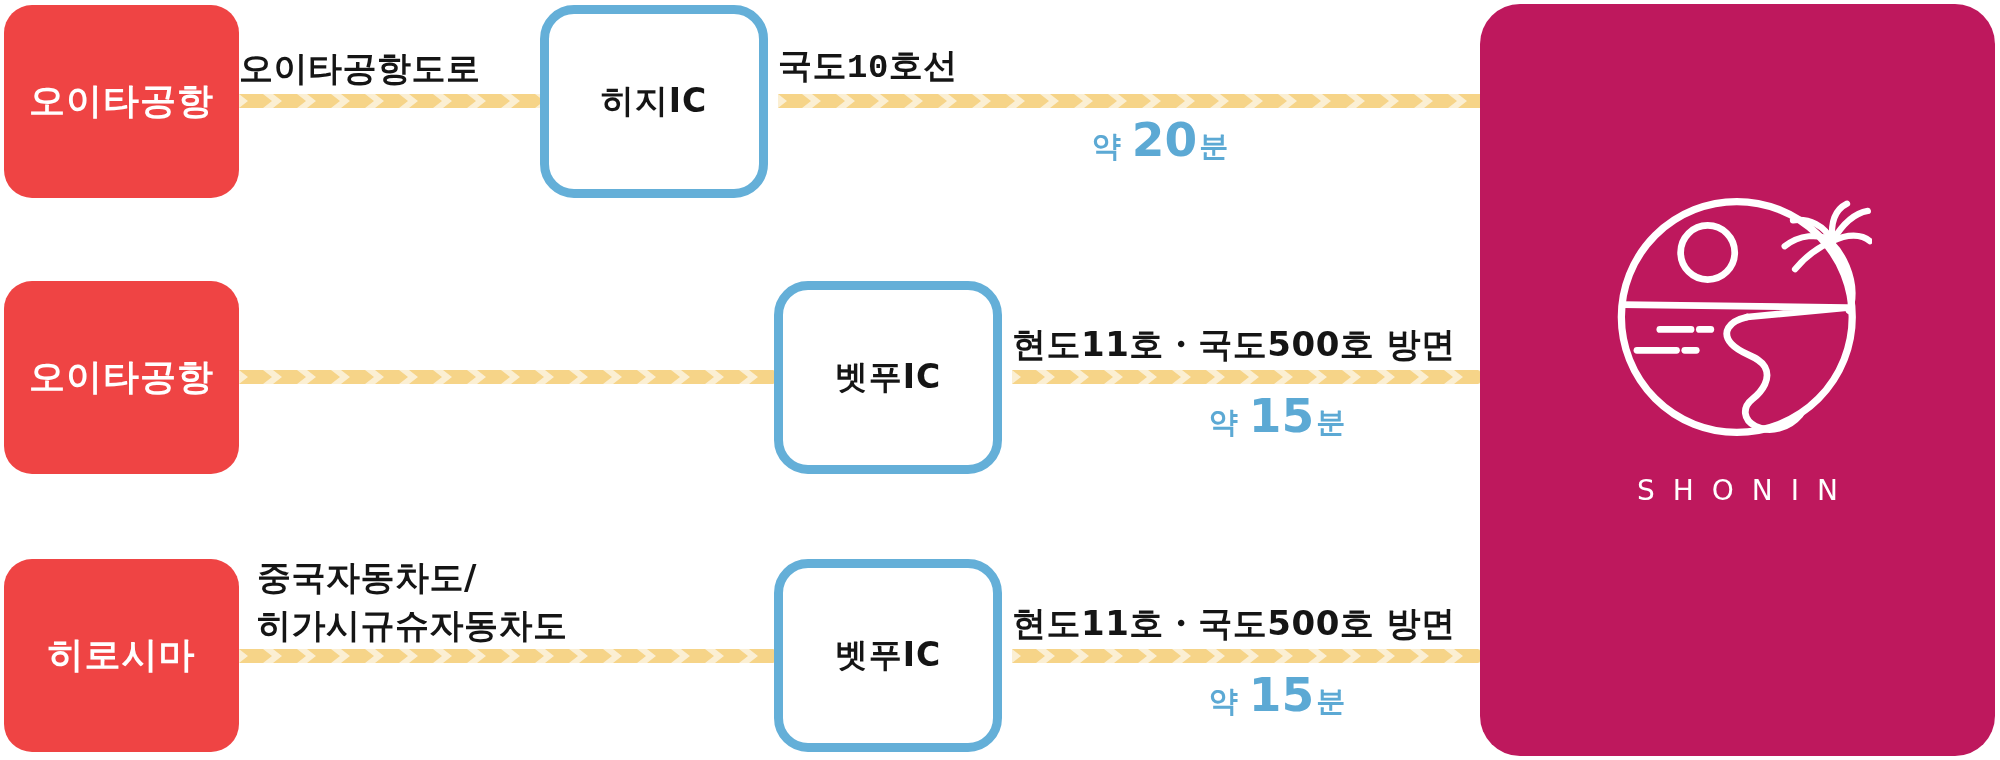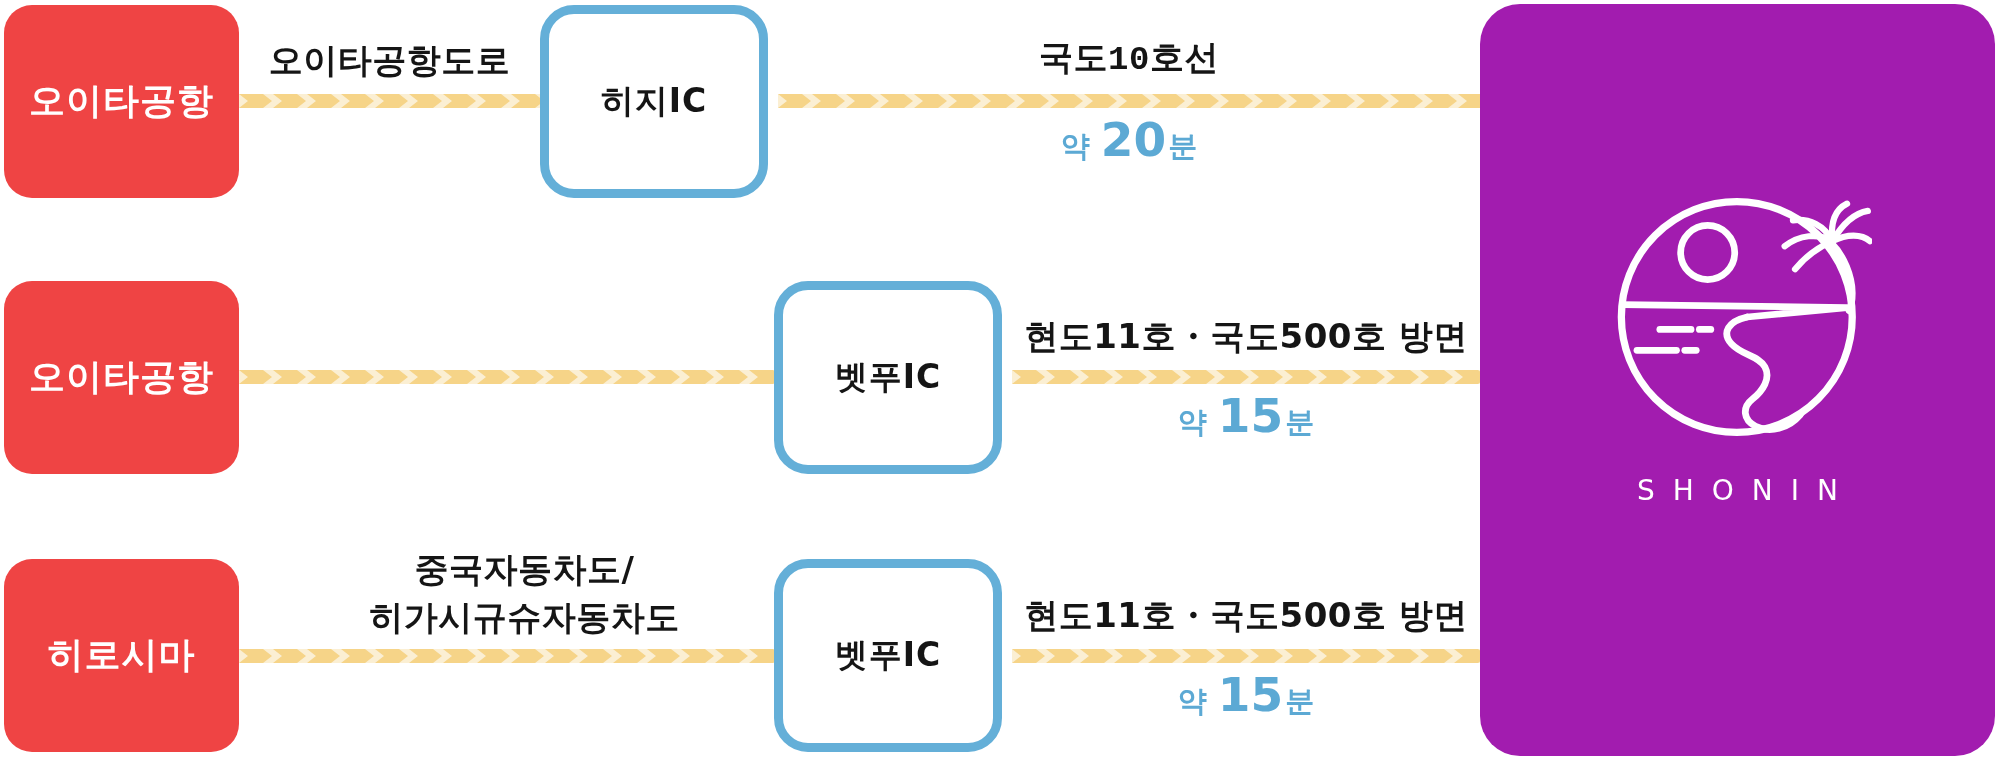--- a/index.html
+++ b/index.html
@@ -18,34 +18,34 @@
   .ic{
     position:absolute;width:228px;height:193px;box-sizing:border-box;
     background:#ffffff;border:9px solid #64AFD8;border-radius:34px;
     display:flex;align-items:center;justify-content:center;
     color:#151515;font-size:33px;font-weight:bold;letter-spacing:1px;
   }
   
   .dash{position:absolute;height:14px;display:block;}
   
   .road{
-    position:absolute;text-align:center;color:#151515;
+    position:absolute;color:#151515;
     font-size:34px;font-weight:bold;line-height:48px;
-    white-space:pre-line;letter-spacing:0.5px;
+    white-space:pre-line;letter-spacing:0.5px;margin-top:8px;
   }
   
   .time{
-    position:absolute;text-align:center;color:#5CA9D4;font-weight:bold;
+    position:absolute;text-align:center;color:#5CA9D4;font-weight:bold;margin-left:31px;
   }
   .time .sm{font-size:29px;vertical-align:baseline;}
   .time .lg{font-size:47px;margin-left:11px;margin-right:2px;vertical-align:baseline;}
   
   .dest{
     position:absolute;left:1480px;top:4px;width:515px;height:752px;
-    background:#a21caf;border-radius:40px;
+    background:#be185d;border-radius:40px;
   }
   .logo{position:absolute;left:132px;top:188px;}
   .dest-line{
     position:absolute;left:0;right:0;text-align:center;color:#ffffff;
     font-size:28px;font-weight:500;letter-spacing:18px;text-indent:18px;
   }
   .dest-line.l1{top:470px;}
   .dest-line.l2{top:526px;}
   .patdef{position:absolute;width:0;height:0;}
 </style>

